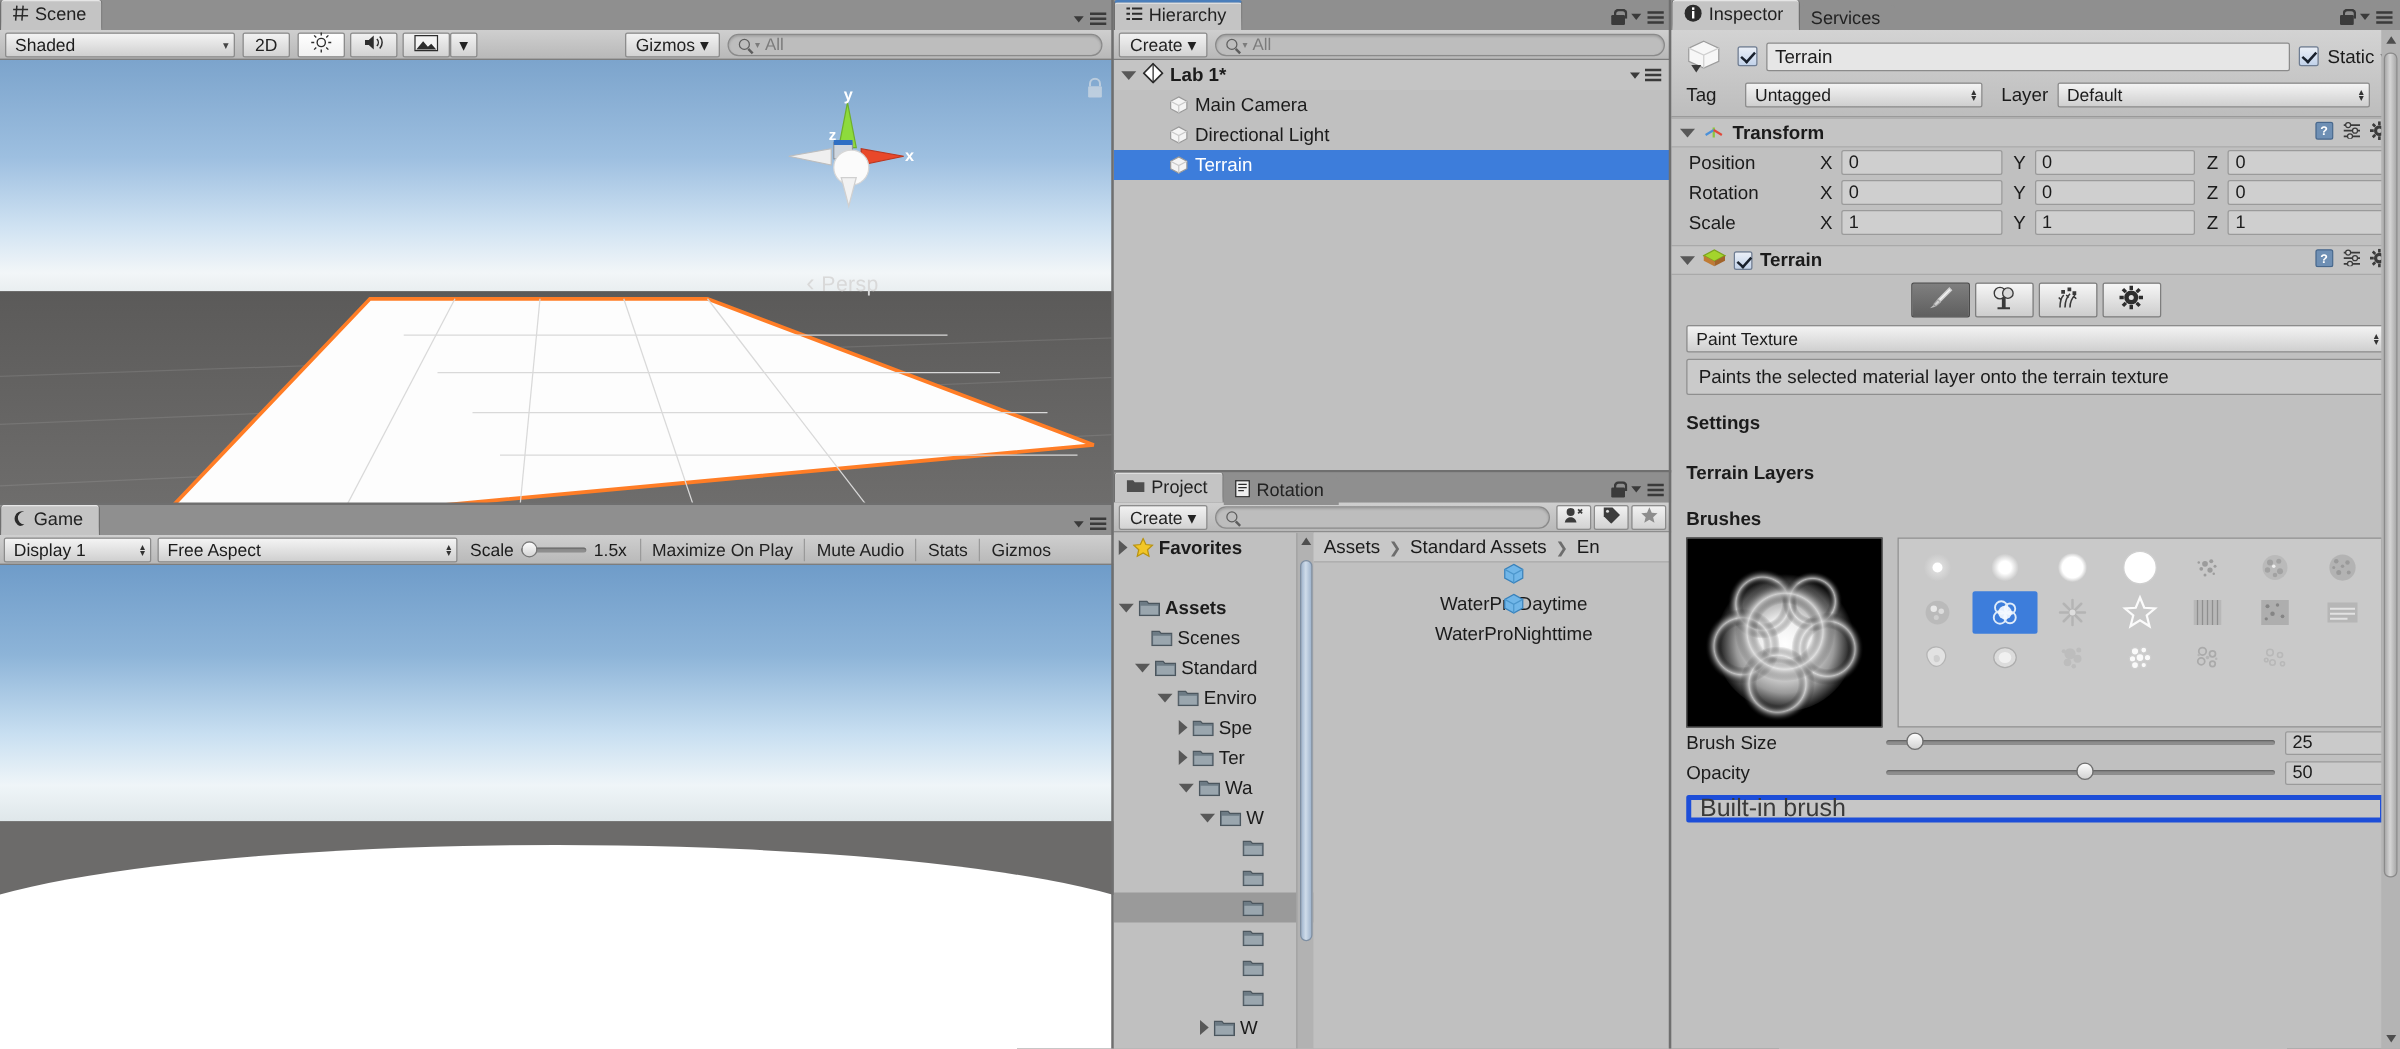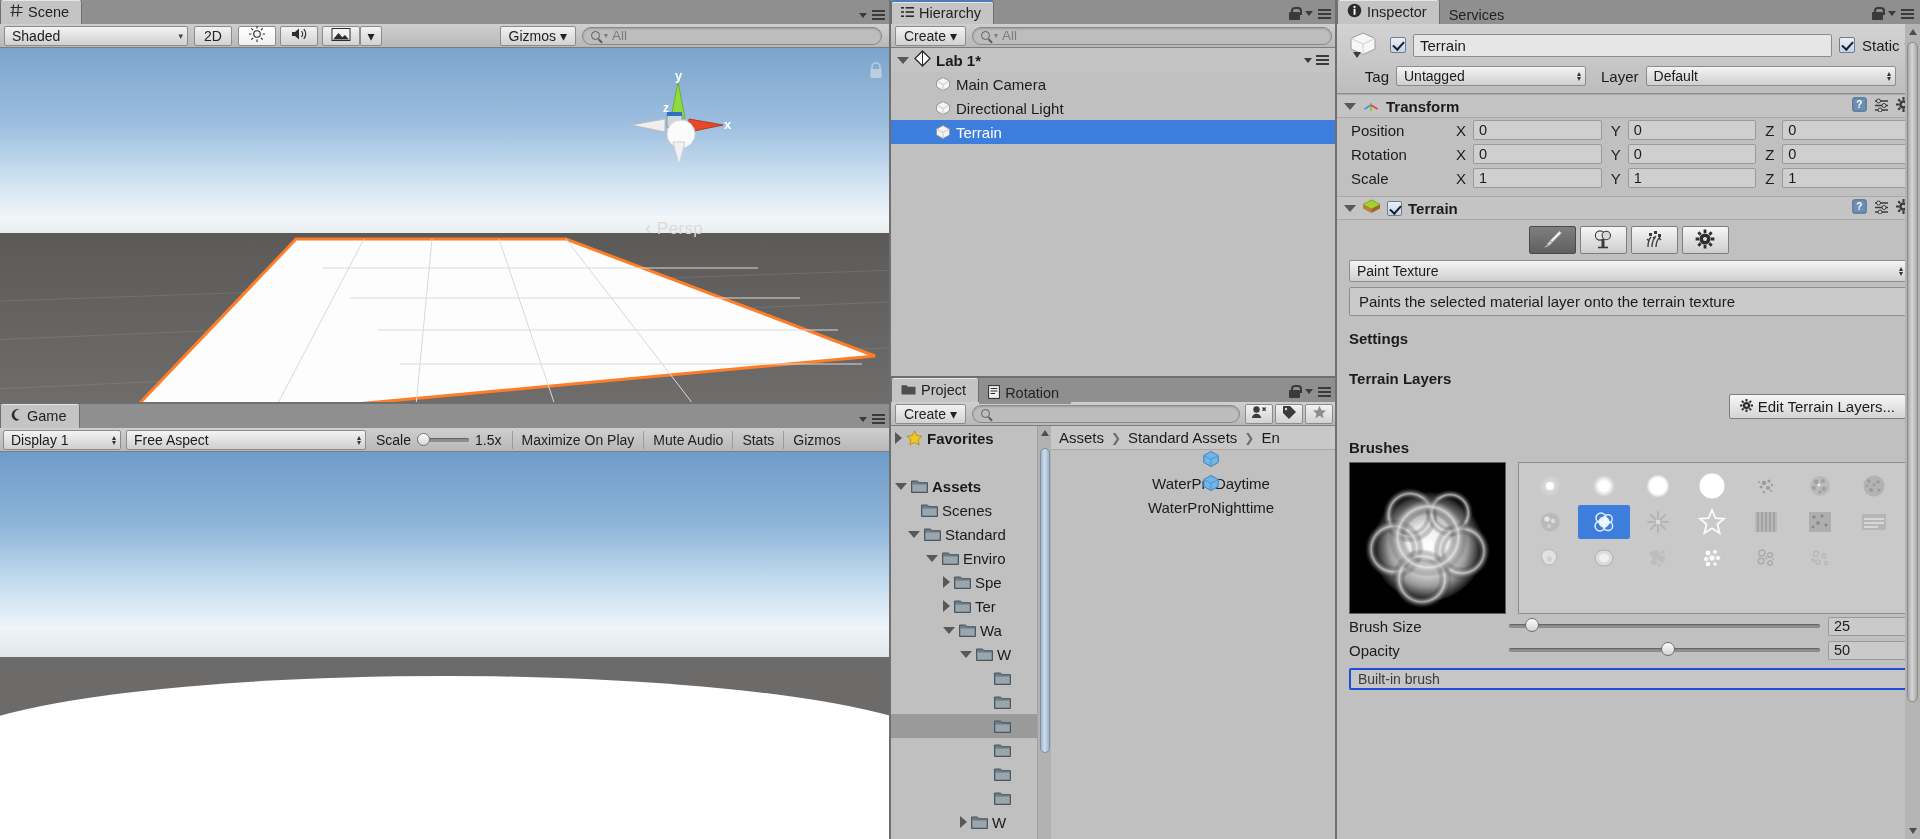--- a/index.html
+++ b/index.html
@@ -197,21 +197,21 @@
   }
   .bcell{height:34px;display:flex;align-items:center;justify-content:center;border-radius:2px;}
   .bcell.sel{background:#3d7ddb;}
   .slider-row{display:flex;align-items:center;height:24px;padding:0 10px 0 12px;font-size:15px;}
   .slider-row .nm{width:160px;}
   .srail{flex:1;height:4px;background:#8e8e8e;border-radius:2px;position:relative;margin-right:8px;
         box-shadow:inset 0 1px 1px rgba(0,0,0,.32);}
   .sknob{position:absolute;top:-6px;width:14px;height:14px;border-radius:50%;
         background:linear-gradient(#fdfdfd,#d3d3d3);border:1px solid #6f6f6f;}
   .sval{width:82px;height:19px;background:#cacaca;border:1px solid #9a9a9a;border-radius:2px;display:flex;align-items:center;padding:0 5px;font-size:14.5px;}
-  .txtfield{margin:6px 12px 0 12px;height:22px;background:#c6c6c6;border:2px solid #1d4ed8;border-radius:2px;display:flex;align-items:center;padding:0 7px;font-size:14px;color:#3a3a3a;}
+  .txtfield{margin:6px 12px 0 12px;height:22px;background:#c6c6c6;border:4px solid #1d4ed8;border-radius:2px;display:flex;align-items:center;padding:0 7px;font-size:20px;color:#3a3a3a;}
   #insp-scroll{position:absolute;right:0;top:24px;width:15px;bottom:0;background:#b4b4b4;}
   #insp-scroll .thumb{position:absolute;left:2px;top:18px;width:11px;height:660px;border-radius:5px;background:linear-gradient(90deg,#a9a9a9,#d5d5d5 45%,#a9a9a9);border:1px solid #8a8a8a;}
   #insp-scroll .ar{position:absolute;left:4px;width:0;height:0;border-left:4px solid transparent;border-right:4px solid transparent;}
   #insp-scroll .ar.up{top:5px;border-bottom:6px solid #4e4e4e;}
   #insp-scroll .ar.dn{bottom:5px;border-top:6px solid #4e4e4e;}
 
   .vsep { width:1px;height:18px;background:#9a9a9a;margin:0 1px; }
   .panel-split{position:absolute;background:#6f6f6f;}
 </style>
 </head>
@@ -781,21 +781,21 @@
           </span>
           <span class="chk"></span>
           <span class="namefield">
             <span>Terrain</span>
           </span>
           <span class="chk"></span>
           <span class="lbl">Static</span>
           <span class="arr" style="font-size:11px;margin-left:-2px;">▾</span>
         </div>
         <div class="row" style="margin-top:6px;">
-          <span class="lbl" style="width:40px;text-align:right;">Tag</span>
+          <span class="lbl" style="width:40px;text-align:left;">Tag</span>
           <span class="popup" style="width:190px;">
             <span>Untagged</span>
             <span class="updown">▴<br>▾</span>
           </span>
           <span class="lbl" style="margin-left:8px;">Layer</span>
           <span class="popup" style="flex:1;margin-right:14px;">
             <span>Default</span>
             <span class="updown">▴<br>▾</span>
           </span>
         </div>
@@ -979,34 +979,20 @@
         <span class="updown">▴<br>▾</span>
       </div>
 
       <div class="infobox">
         <span>Paints the selected material layer onto the terrain texture</span>
       </div>
 
       <div class="sec-title">Settings</div>
       <div class="sec-title" style="margin-top:23px;">Terrain Layers</div>
 
-      <div style="display:flex;justify-content:flex-end;padding:7px 14px 0 0;">
-        <div class="btn">
-          <span>
-            <svg width="13" height="13" viewBox="0 0 13 13">
-                <circle cx="6.5" cy="6.5" r="3.6" fill="#2d2d2d"></circle>
-                <circle cx="6.5" cy="6.5" r="1.3" fill="#eaeaea"></circle>
-            <g stroke="#2d2d2d" stroke-width="2">
-                  <path d="M6.5 0v2.4M6.5 10.6V13M0 6.5h2.4M10.6 6.5H13M1.9 1.9l1.7 1.7M9.4 9.4l1.7 1.7M11.1 1.9 9.4 3.6M3.6 9.4 1.9 11.1"></path>
-                </g>
-              </svg>
-          </span>
-          <span>Edit Terrain Layers...</span>
-        </div>
-      </div>
 
       <div class="sec-title" style="margin-top:20px;">Brushes</div>
 
       <div style="display:flex;padding:6px 14px 0 12px;">
         <div class="brush-preview">
           <svg width="157" height="152" viewBox="0 0 157 152">
             <defs>
               <radialGradient id="bp" cx="50%" cy="52%" r="50%">
                 <stop offset="0%" stop-color="#ffffff"></stop>
                 <stop offset="38%" stop-color="#ededed"></stop>

